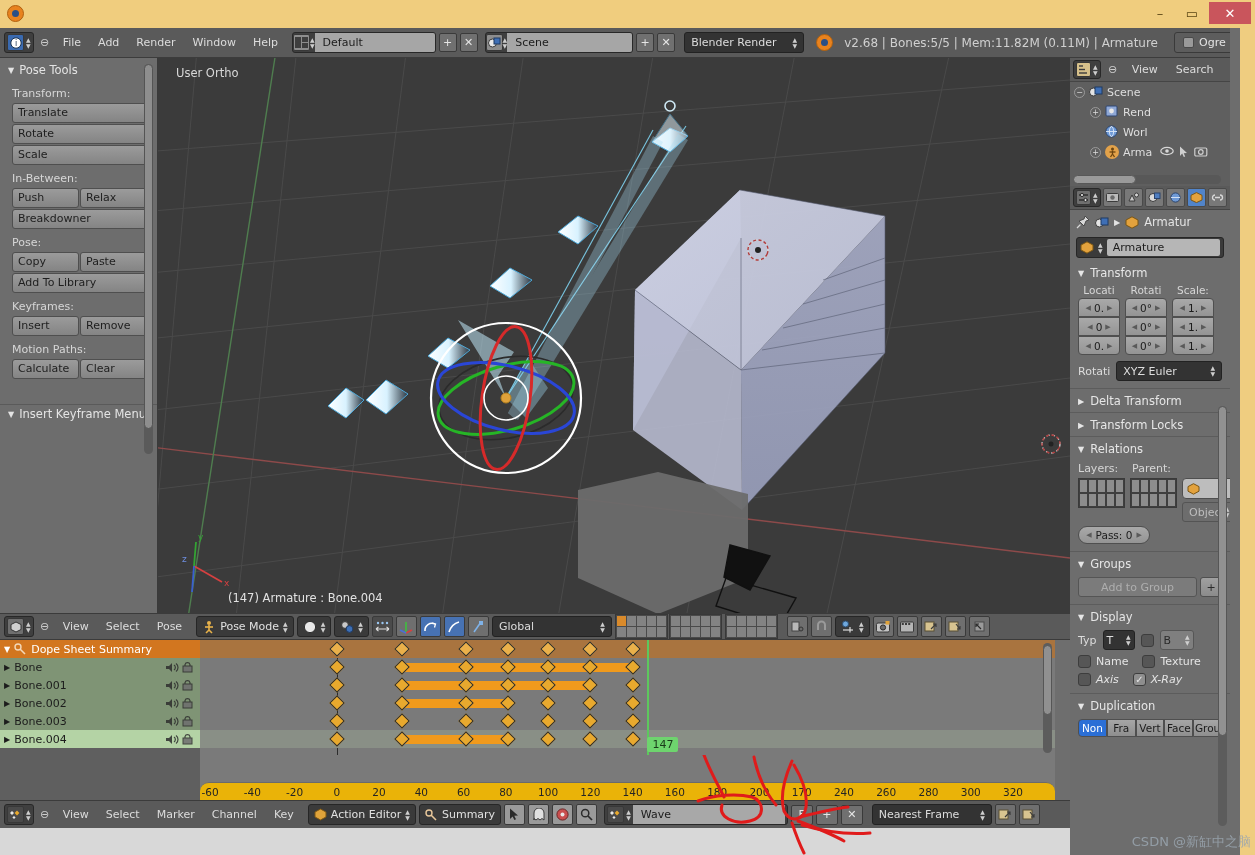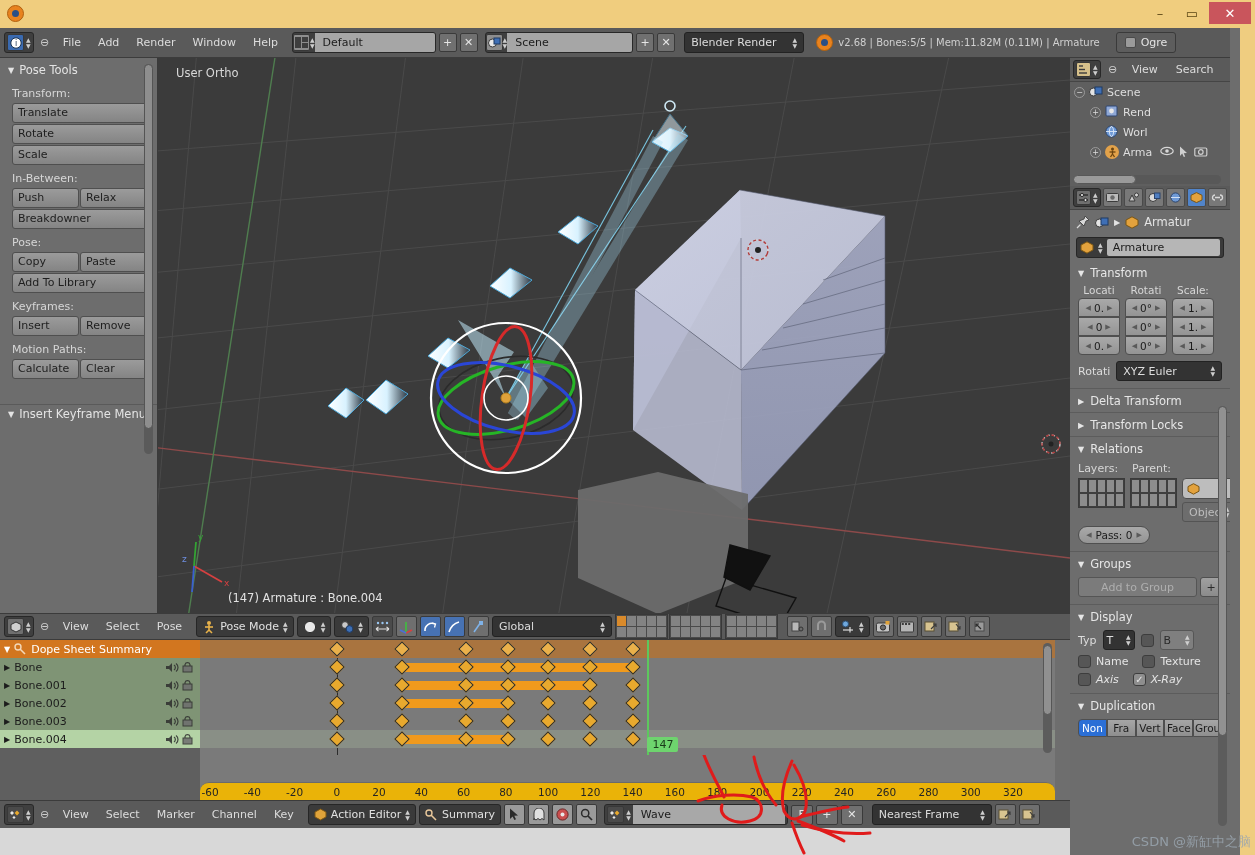--- a/index.html
+++ b/index.html
@@ -38,21 +38,21 @@
     display:flex;align-items:center;justify-content:center;color:#cfcfcf;font-size:11px; }
   .menu-item { padding:2px 7px; color:#dcdcdc; font-size:11px; cursor:default; }
   .screen-box { display:flex; align-items:center; height:21px; border-radius:3px;
     background:#3f3f3f; border:1px solid #282828; }
   .screen-box .lbl { background:#a6a6a6; color:#1c1c1c; height:19px; line-height:19px;
     padding:0 8px; min-width:120px; border-radius:0 2px 2px 0; }
   .sq-btn { width:18px;height:19px;background:#707070;border:1px solid #3a3a3a;
     display:flex;align-items:center;justify-content:center;color:#e6e6e6;font-size:11px;border-radius:2px; }
   .dark-sel { background:#333; border:1px solid #222; border-radius:3px; height:21px;
     display:flex;align-items:center;padding:0 6px; color:#dcdcdc; min-width:120px; justify-content:space-between;}
-  .status-txt { color:#d0d0d0; font-size:10px; white-space:nowrap; }
+  .status-txt { color:#d0d0d0; font-size:12px; margin-left:6px; white-space:nowrap; }
   .ogre-btn { display:flex;align-items:center;gap:5px;background:#5d5d5d;border:1px solid #3a3a3a;
     border-radius:3px;height:21px;padding:0 8px;color:#e4e4e4; }
   .chk-sm { width:11px;height:11px;background:#9a9a9a;border:1px solid #4a4a4a;border-radius:2px; }
 
   
   .toolpanel { position:absolute; left:0; top:58px; width:158px; height:555px;
     background:#6d6d6d; border-right:1px solid #3a3a3a; overflow:hidden; }
   .panel-hdr { color:#e4e4e4; font-size:11.5px; padding:5px 6px 4px 8px; display:flex; gap:5px; align-items:center;}
   .tri { font-size:8px; }
   .grp-label { color:#d6d6d6; font-size:11px; padding:6px 0 3px 12px; }
@@ -832,21 +832,21 @@
           <div class="tick" style="left: 179.053px;">20</div>
           <div class="tick" style="left: 221.316px;">40</div>
           <div class="tick" style="left: 263.579px;">60</div>
           <div class="tick" style="left: 305.842px;">80</div>
           <div class="tick" style="left: 348.105px;">100</div>
           <div class="tick" style="left: 390.368px;">120</div>
           <div class="tick" style="left: 432.632px;">140</div>
           <div class="tick" style="left: 474.895px;">160</div>
           <div class="tick" style="left: 517.158px;">180</div>
           <div class="tick" style="left: 559.421px;">200</div>
-          <div class="tick" style="left: 601.684px;">220</div>
+          <div class="tick" style="left: 601.684px;">170</div>
           <div class="tick" style="left: 643.947px;">240</div>
           <div class="tick" style="left: 686.211px;">260</div>
           <div class="tick" style="left: 728.474px;">280</div>
           <div class="tick" style="left: 770.737px;">300</div>
           <div class="tick" style="left: 813px;">320</div>
         </div>
       <div class="dope-scroll-v">
           <div class="thumb"></div>
         </div>
     </div>

